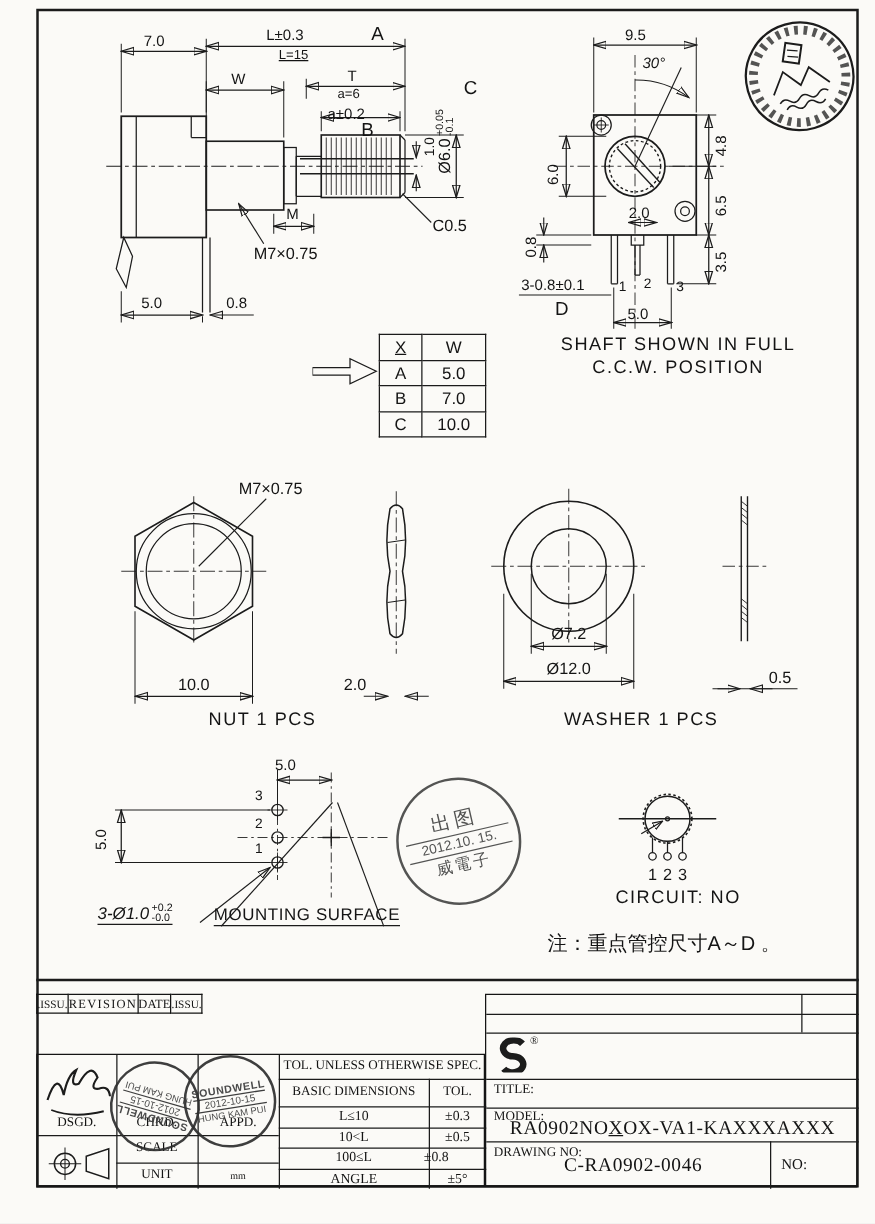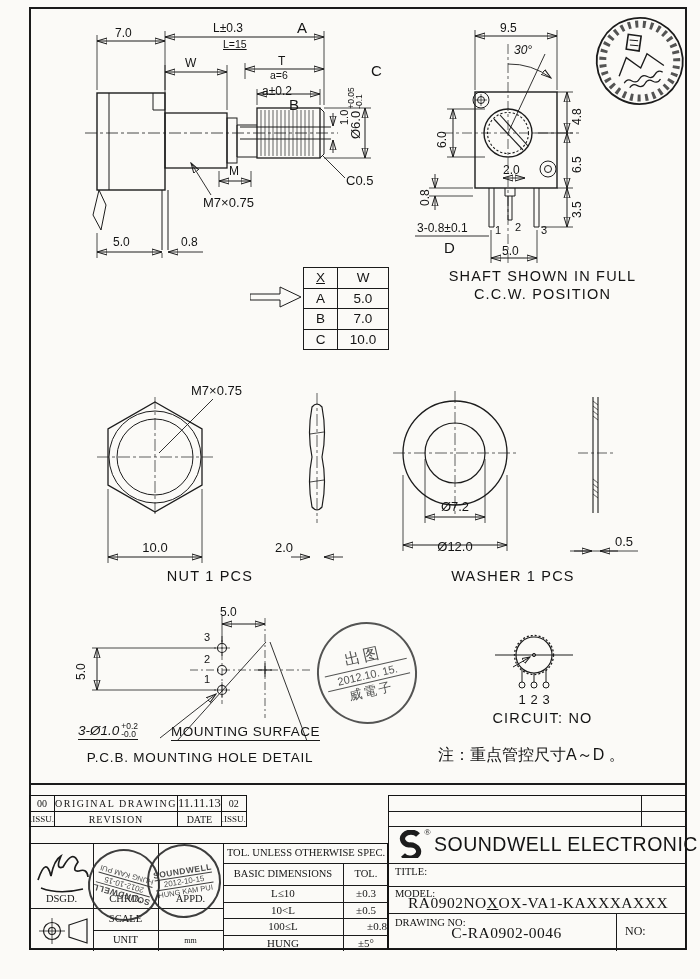--- a/index.html
+++ b/index.html
@@ -317,21 +317,21 @@
       <line x1="205" y1="96" x2="210" y2="100" stroke-width="0.7"></line>
         <line x1="205" y1="101" x2="210" y2="105" stroke-width="0.7"></line>
       <line x1="205" y1="106" x2="210" y2="110" stroke-width="0.7"></line>
         <line x1="205" y1="111" x2="210" y2="115" stroke-width="0.7"></line>
       <line x1="190" y1="70" x2="225" y2="70" stroke-dasharray="10 3 3 3" stroke-width="0.7"></line>
       <line x1="186" y1="168" x2="204" y2="168" marker-end="url(#aD)" stroke-width="0.9"></line>
       <line x1="230" y1="168" x2="212" y2="168" marker-end="url(#aD)" stroke-width="0.9"></line>
       <line x1="182" y1="168" x2="250" y2="168" stroke-width="0.8"></line>
     </svg>
     <span class="lbl ctr" style="left:37px;top:116px;width:60px;font-size:13px;">Ø7.2</span>
-    <span class="lbl ctr" style="left:33px;top:144px;width:68px;font-size:13px;margin-top:12px;">Ø12.0</span>
+    <span class="lbl ctr" style="left:33px;top:144px;width:68px;font-size:13px;">Ø12.0</span>
     <span class="lbl" style="left:227px;top:151px;font-size:13px;">0.5</span>
     <span class="lbl cap ctr" style="left:40px;top:185px;width:170px;">WASHER   1  PCS</span>
   </div>
 
   <div style="position:absolute;left:40px;top:598px;width:330px;height:180px;">
     <svg width="330" height="175">
       <defs>
         <marker id="aE" markerWidth="11" markerHeight="8" refX="10" refY="4" orient="auto-start-reverse" markerUnits="userSpaceOnUse">
           <path d="M0,1 L10,4 L0,7 Z" fill="#1c1c1c" stroke="none"></path>
         </marker>
@@ -366,21 +366,20 @@
     <span class="lbl" style="left:164px;top:55px;font-size:11px;">2</span>
     <span class="lbl" style="left:164px;top:75px;font-size:11px;">1</span>
     <span class="lbl dimpair und" style="left:38px;top:124px;">
       <span style="font-size:13.5px;font-style:italic;">3-Ø1.0</span>
       <span class="tolstack">
         <span>+0.2</span>
         <span>-0.0</span>
       </span>
     </span>
     <span class="lbl und" style="left:131px;top:126px;font-size:13.5px;letter-spacing:0.5px;">MOUNTING SURFACE</span>
-    <span class="lbl ctr" style="left:35px;top:152px;width:250px;font-size:13.5px;letter-spacing:0.8px;">P.C.B.  MOUNTING  HOLE  DETAIL</span>
   </div>
 
   <div class="stamp" style="left:317px;top:622px;width:96px;height:98px;border:2.6px solid #464646;transform:rotate(-13deg);color:#464646;">
     <span style="font-size:16px;letter-spacing:3px;">出图</span>
     <span class="mid" style="font-size:11px;width:84px;border-color:#464646;padding:1px 0;">2012.10. 15.</span>
     <span style="font-size:13px;letter-spacing:2px;">威電子</span>
   </div>
 
   <div style="position:absolute;left:485px;top:626px;width:120px;height:100px;">
     <svg width="115" height="64">
@@ -405,26 +404,20 @@
     <span class="lbl ctr" style="left:43px;top:66px;width:12px;font-size:13px;">2</span>
     <span class="lbl ctr" style="left:55px;top:66px;width:12px;font-size:13px;">3</span>
     <span class="lbl ctr cap" style="left:0px;top:84px;width:115px;">CIRCUIT:  NO</span>
   </div>
 
   <div class="lbl" style="left:438px;top:745px;font-size:16px;">注：重点管控尺寸A～D 。</div>
 
   <table class="rev">
     <tbody>
     <tr>
-      <td>00</td>
-      <td style="letter-spacing:1.5px;">ORIGINAL  DRAWING</td>
-      <td style="font-size:12.5px;">11.11.13</td>
-      <td>02</td>
-    </tr>
-    <tr>
       <td style="font-size:9px;">.ISSU.</td>
       <td style="letter-spacing:1px;">REVISION</td>
       <td>DATE</td>
       <td style="font-size:9px;">.ISSU.</td>
     </tr>
   </tbody>
     </table>
 
   <div class="blk" style="left:29px;top:843px;width:359px;height:107px;">
     <div class="vl" style="left:63px;top:0;height:107px;"></div>
@@ -447,22 +440,22 @@
     <span class="tb ctr" style="left:128px;width:65px;top:92px;font-size:8px;">mm</span>
 
     <span class="tb ctr" style="left:193px;width:166px;top:3px;">TOL. UNLESS OTHERWISE SPEC.</span>
     <span class="tb ctr" style="left:193px;width:120px;top:24px;">BASIC DIMENSIONS</span>
     <span class="tb ctr" style="left:313px;width:46px;top:24px;">TOL.</span>
     <span class="tb ctr" style="left:193px;width:120px;top:43px;font-size:11px;">L≤10</span>
     <span class="tb ctr" style="left:313px;width:46px;top:43px;font-size:11px;">±0.3</span>
     <span class="tb ctr" style="left:193px;width:120px;top:59.5px;font-size:11px;">10&lt;L</span>
     <span class="tb ctr" style="left:313px;width:46px;top:59.5px;font-size:11px;">±0.5</span>
     <span class="tb ctr" style="left:193px;width:120px;top:76px;font-size:11px;">100≤L</span>
-    <span class="tb ctr" style="left:324px;width:46px;top:76px;font-size:11px;">±0.8</span>
-    <span class="tb ctr" style="left:193px;width:120px;top:92.5px;font-size:11px;">HUNG</span>
+    <span class="tb ctr" style="left:296px;width:46px;top:76px;font-size:11px;">±0.8</span>
+    <span class="tb ctr" style="left:193px;width:120px;top:92.5px;font-size:11px;">ANGLE</span>
     <span class="tb ctr" style="left:313px;width:46px;top:92.5px;font-size:11px;">±5°</span>
 
     <svg style="position:absolute;left:2px;top:2px;" width="60" height="50">
       <path d="M6,34 q8,-24 13,-4 q3,-16 10,-20 q-6,14 2,11 q10,-18 15,-5 q-7,10 1,9 q8,-3 9,6" stroke="#101010" stroke-width="1.7"></path>
       <path d="M9,42 q18,7 42,1" stroke="#101010" stroke-width="1.5"></path>
     </svg>
     <svg style="position:absolute;left:7px;top:70px;" width="54" height="34">
       <circle cx="15" cy="17" r="8.5" stroke-width="1.2"></circle>
       <circle cx="15" cy="17" r="3.5" stroke-width="1.1"></circle>
       <line x1="2" y1="17" x2="28" y2="17" stroke-width="0.8"></line>
@@ -488,21 +481,20 @@
     <div class="hl" style="left:0;top:67px;width:298px;"></div>
     <div class="hl" style="left:0;top:90px;width:298px;"></div>
     <div class="hl" style="left:0;top:117px;width:298px;"></div>
     <div class="vl" style="left:252px;top:0;height:30px;"></div>
     <div class="vl" style="left:227px;top:117px;height:38px;"></div>
 
     <svg style="position:absolute;left:8px;top:34px;" width="28" height="28">
       <path d="M21,5 A8.5,6.5 0 1 0 12,15 A8.5,6.5 0 1 1 6,25" stroke="#000" stroke-width="5.2"></path>
     </svg>
     <span class="tb" style="left:35px;top:31px;font-size:9px;">®</span>
-    <span style="position:absolute;left:45px;top:37px;font-family:'Liberation Sans',sans-serif;font-size:19.5px;letter-spacing:0.5px;white-space:nowrap;">SOUNDWELL  ELECTRONIC</span>
 
     <span class="tb" style="left:6px;top:70px;">TITLE:</span>
 
     <span class="tb" style="left:6px;top:92px;">MODEL:</span>
     <div style="position:absolute;left:0;top:98px;width:298px;text-align:center;font-family:'Liberation Serif',serif;font-size:15.5px;letter-spacing:0.5px;white-space:nowrap;">
       <span>RA0902NO</span><span style="text-decoration:underline;">X</span><span>OX-VA1-KAXXXAXXX</span>
     </div>
 
     <span class="tb" style="left:6px;top:121px;">DRAWING NO:</span>
     <span class="tb ctr" style="left:25px;width:185px;top:128px;font-size:15.5px;letter-spacing:0.5px;">C-RA0902-0046</span>

